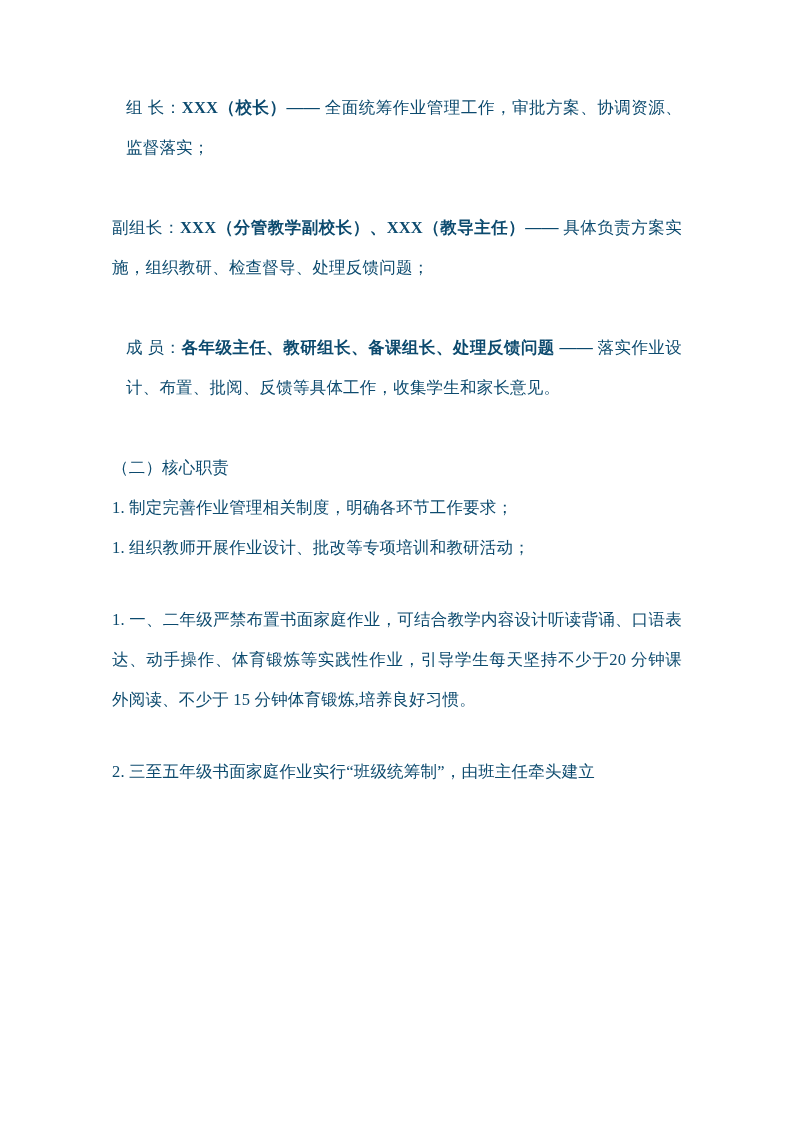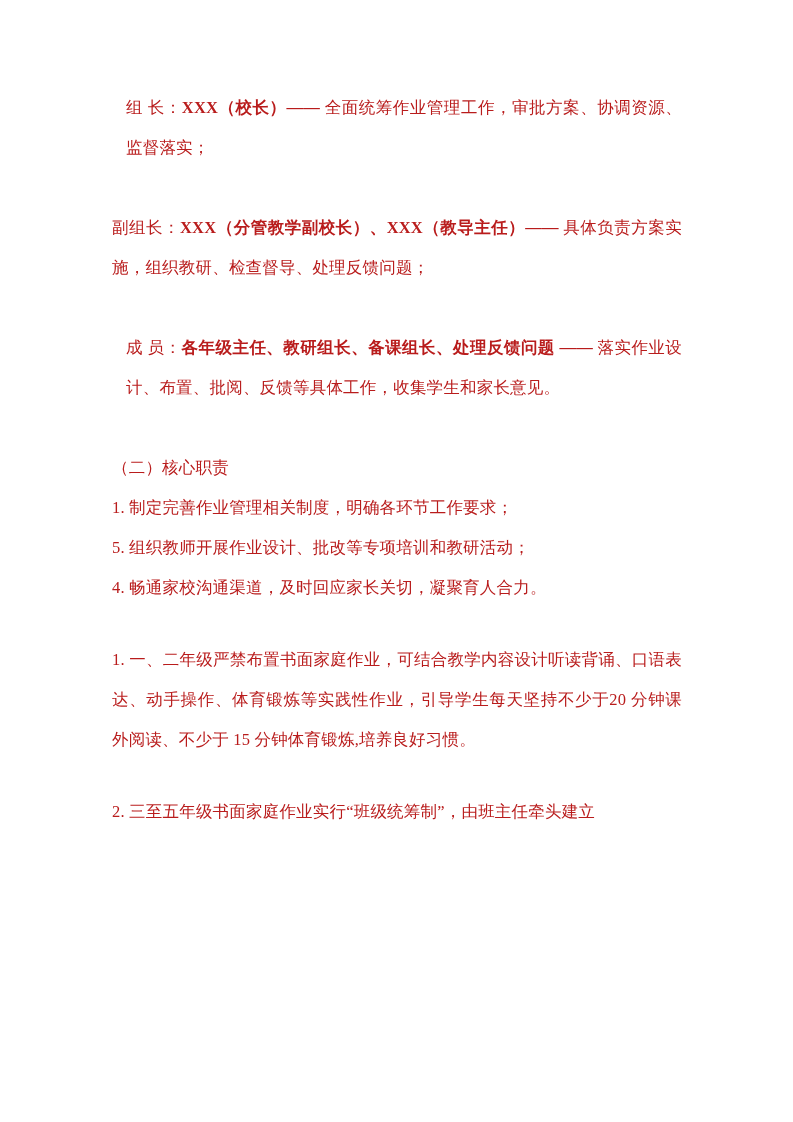--- a/index.html
+++ b/index.html
@@ -8,21 +8,21 @@
     background: #f2f2f2;
   }
   .page {
     position: relative;
     width: 793px;
     height: 1122px;
     background: #ffffff;
     margin: 0 auto;
     overflow: hidden;
     font-family: "Liberation Serif", "DejaVu Serif", serif;
-    color: #b91c1c;
+    color: #0c4a6e;
   }
   .content {
     position: absolute;
     left: 112px;
     top: 88px;
     width: 570px;
   }
   .para {
     font-size: 16.5px;
     line-height: 40px;
@@ -55,22 +55,21 @@
 
     <p class="para para-indent1">
       <span>成 员：</span><span class="bold">各年级主任、教研组长、备课组长、处理反馈问题 —— </span><span>落实作业设计、布置、批阅、反馈等具体工作，收集学生和家长意见。</span>
     </p>
 
     <div class="gap-lg"></div>
 
     <p class="para">（二）核心职责</p>
 
     <p class="para">1. 制定完善作业管理相关制度，明确各环节工作要求；</p>
-    <p class="para">5. 组织教师开展作业设计、批改等专项培训和教研活动；</p>
-    <p class="para">4. 畅通家校沟通渠道，及时回应家长关切，凝聚育人合力。</p>
+    <p class="para">1. 组织教师开展作业设计、批改等专项培训和教研活动；</p>
 
     <div class="gap-md"></div>
 
 
 
     <p class="para">1. 一、二年级严禁布置书面家庭作业，可结合教学内容设计听读背诵、口语表达、动手操作、体育锻炼等实践性作业，引导学生每天坚持不少于20 分钟课外阅读、不少于 15 分钟体育锻炼,培养良好习惯。</p>
 
     <div class="gap-md"></div>
 
     <p class="para">2. 三至五年级书面家庭作业实行“班级统筹制”，由班主任牵头建立</p>

